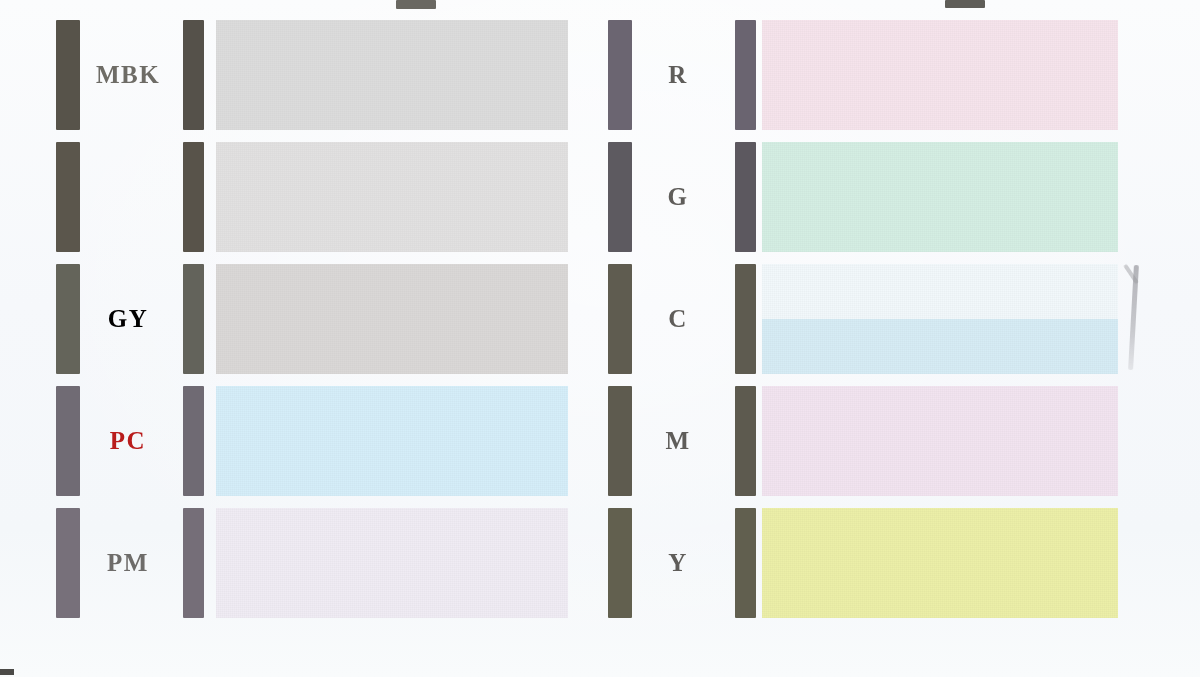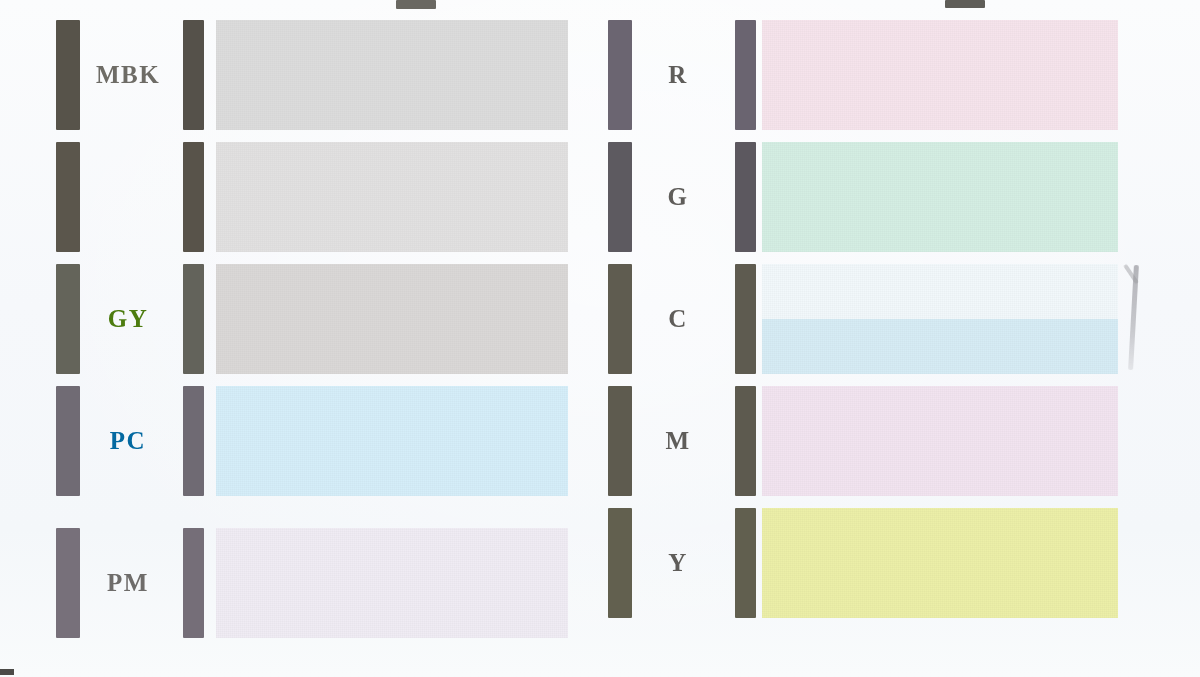--- a/index.html
+++ b/index.html
@@ -83,35 +83,35 @@
       </div>
       <div class="row" style="left: 0px; top: 142px; width: 1200px; height: 110px;">
         <div class="tick" style="left: 56px; top: 0px; width: 24px; height: 110px; background: rgb(91, 86, 76);"></div>
         <div class="tick" style="left: 183px; top: 0px; width: 21px; height: 110px; background: rgb(88, 83, 74);"></div>
         <div class="patch" style="left: 216px; top: 0px; width: 352px; height: 110px;">
           <div class="half" style="top: 0px; height: 110px; background: rgb(226, 225, 225);"></div>
         </div>
       </div>
       <div class="row" style="left: 0px; top: 264px; width: 1200px; height: 110px;">
         <div class="tick" style="left: 56px; top: 0px; width: 24px; height: 110px; background: rgb(100, 100, 90);"></div>
-        <div class="label" style="left: 92px; top: 0px; width: 72px; height: 110px; line-height: 110px; font-size: 25px; color: #4d7c0f; text-align: center;">GY</div>
+        <div class="label" style="left: 92px; top: 0px; width: 72px; height: 110px; line-height: 110px; font-size: 25px; color: #000000; text-align: center;">GY</div>
         <div class="tick" style="left: 183px; top: 0px; width: 21px; height: 110px; background: rgb(99, 99, 91);"></div>
         <div class="patch" style="left: 216px; top: 0px; width: 352px; height: 110px;">
           <div class="half" style="top: 0px; height: 110px; background: rgb(218, 216, 215);"></div>
         </div>
       </div>
       <div class="row" style="left: 0px; top: 386px; width: 1200px; height: 110px;">
         <div class="tick" style="left: 56px; top: 0px; width: 24px; height: 110px; background: rgb(112, 107, 116);"></div>
-        <div class="label" style="left: 92px; top: 0px; width: 72px; height: 110px; line-height: 110px; font-size: 25px; color: #0369a1;">PC</div>
+        <div class="label" style="left: 92px; top: 0px; width: 72px; height: 110px; line-height: 110px; font-size: 25px; color: #b91c1c;">PC</div>
         <div class="tick" style="left: 183px; top: 0px; width: 21px; height: 110px; background: rgb(111, 106, 115);"></div>
         <div class="patch" style="left: 216px; top: 0px; width: 352px; height: 110px;">
           <div class="half" style="top: 0px; height: 110px; background: rgb(213, 238, 249);"></div>
         </div>
       </div>
-      <div class="row" style="left: 0px; top: 528px; width: 1200px; height: 110px;">
+      <div class="row" style="left: 0px; top: 508px; width: 1200px; height: 110px;">
         <div class="tick" style="left: 56px; top: 0px; width: 24px; height: 110px; background: rgb(119, 112, 122);"></div>
         <div class="label" style="left: 92px; top: 0px; width: 72px; height: 110px; line-height: 110px; font-size: 25px; color: rgb(110, 108, 106);">PM</div>
         <div class="tick" style="left: 183px; top: 0px; width: 21px; height: 110px; background: rgb(117, 110, 120);"></div>
         <div class="patch" style="left: 216px; top: 0px; width: 352px; height: 110px;">
           <div class="half" style="top: 0px; height: 110px; background: rgb(240, 236, 244);"></div>
         </div>
       </div>
     </div>
     <div class="col">
       <div class="row" style="left: 0px; top: 20px; width: 1200px; height: 110px;">

